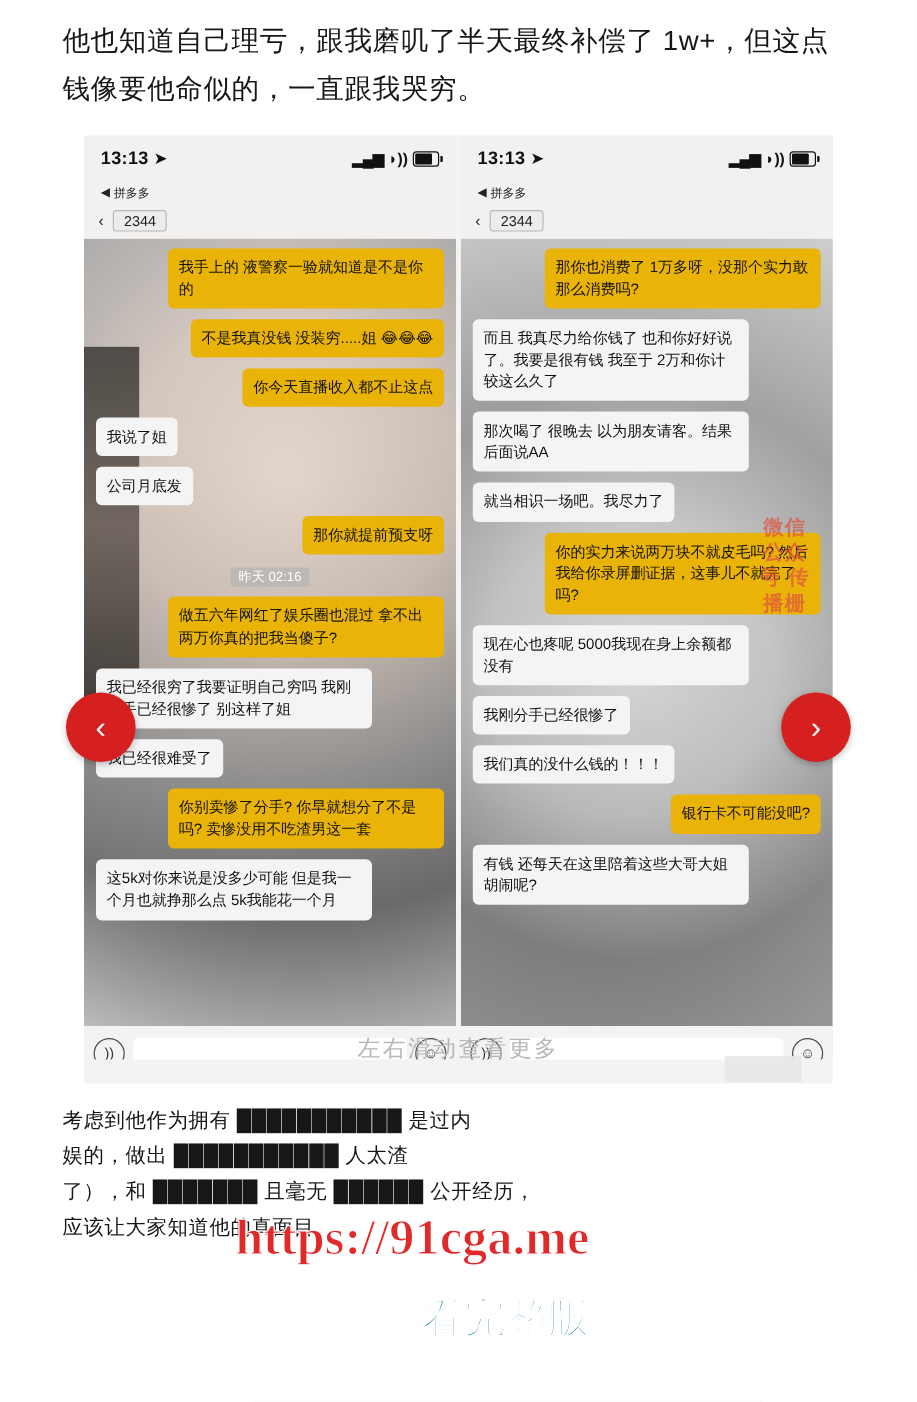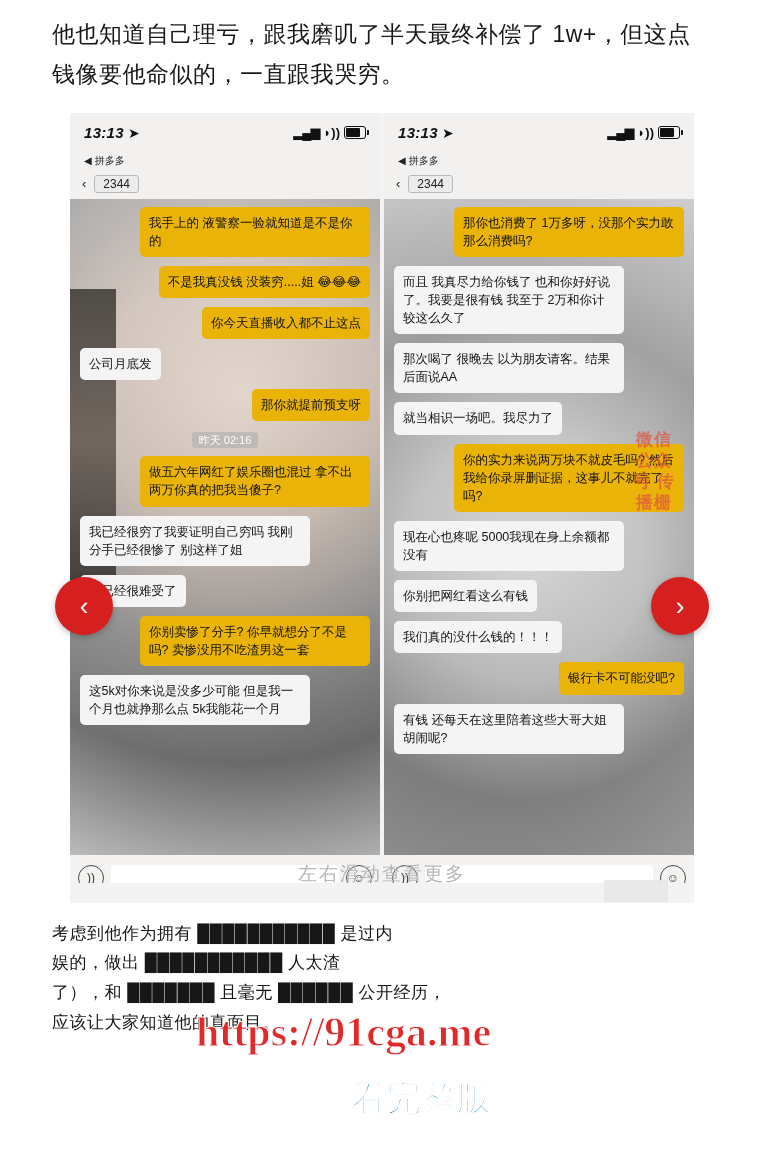--- a/index.html
+++ b/index.html
@@ -57,21 +57,21 @@
     align-items:center;
     justify-content:space-between;
     padding:0 14px;
     font-size:14px;
     font-weight:bold;
     color:#111;
     background:#f2f1ef;
   }
   .sb-left{display:flex;align-items:center;gap:4px;}
   .sb-right{display:flex;align-items:center;gap:4px;}
-  .sb-time{font-size:15px;font-weight:bold;letter-spacing:0.3px;font-style:italic;}
+  .sb-time{font-size:15px;font-weight:bold;letter-spacing:0.3px;}
   .sb-signal{letter-spacing:-1px;font-size:13px;}
   .sb-wifi{font-size:13px;}
   .sb-batt{
     display:inline-block;width:20px;height:11px;border:1.5px solid #111;border-radius:3px;
     position:relative;
   }
   .sb-batt:after{content:"";position:absolute;right:-4px;top:3px;width:2px;height:5px;background:#111;border-radius:0 1px 1px 0;}
   .sb-batt i{position:absolute;left:1px;top:1px;bottom:1px;width:70%;background:#111;border-radius:1px;display:block;}
   .sub-bar{
     height:16px;
@@ -259,20 +259,23 @@
             <div class="row right">
                 <div class="bubble out">我手上的  液警察一验就知道是不是你的</div>
               </div>
             <div class="row right">
                 <div class="bubble out">不是我真没钱 没装穷.....姐 😂😂😂</div>
               </div>
             <div class="row right">
                 <div class="bubble out">你今天直播收入都不止这点</div>
               </div>
             <div class="row left">
+                <div class="bubble in">我说了姐</div>
+              </div>
+            <div class="row left">
                 <div class="bubble in">公司月底发</div>
               </div>
             <div class="row right">
                 <div class="bubble out">那你就提前预支呀</div>
               </div>
             <div class="timestamp"><span>昨天 02:16</span></div>
             <div class="row right">
                 <div class="bubble out">做五六年网红了娱乐圈也混过 拿不出两万你真的把我当傻子?</div>
               </div>
             <div class="row left">
@@ -334,21 +337,21 @@
             <div class="row left">
                 <div class="bubble in">就当相识一场吧。我尽力了</div>
               </div>
             <div class="row right">
                 <div class="bubble out">你的实力来说两万块不就皮毛吗? 然后我给你录屏删证据，这事儿不就完了吗?</div>
               </div>
             <div class="row left">
                 <div class="bubble in">现在心也疼呢 5000我现在身上余额都没有</div>
               </div>
             <div class="row left">
-                <div class="bubble in">你别把网红看这么有钱</div>
+                <div class="bubble in">我刚分手已经很惨了</div>
               </div>
             <div class="row left">
                 <div class="bubble in">我们真的没什么钱的！！！</div>
               </div>
             <div class="row right">
                 <div class="bubble out">银行卡不可能没吧?</div>
               </div>
             <div class="row left">
                 <div class="bubble in">有钱 还每天在这里陪着这些大哥大姐胡闹呢?</div>
               </div>

